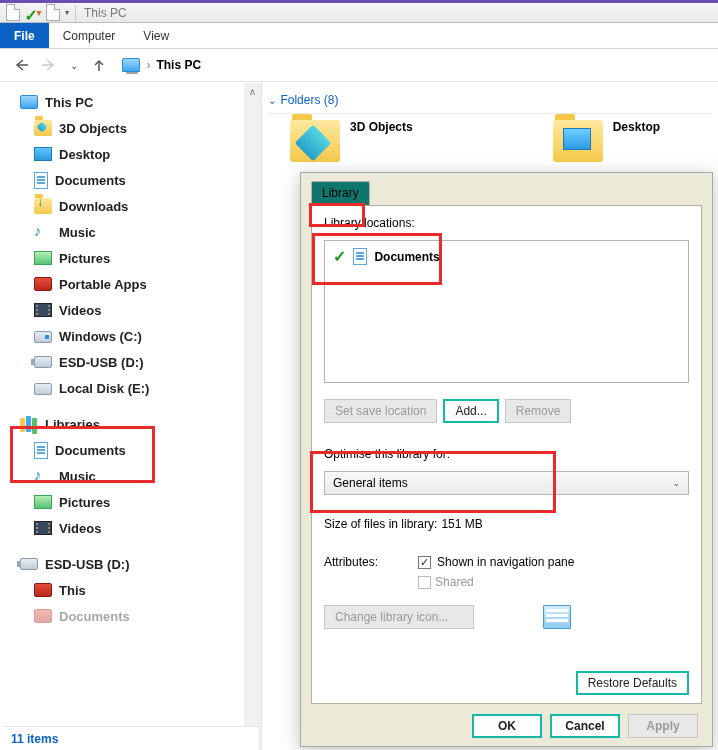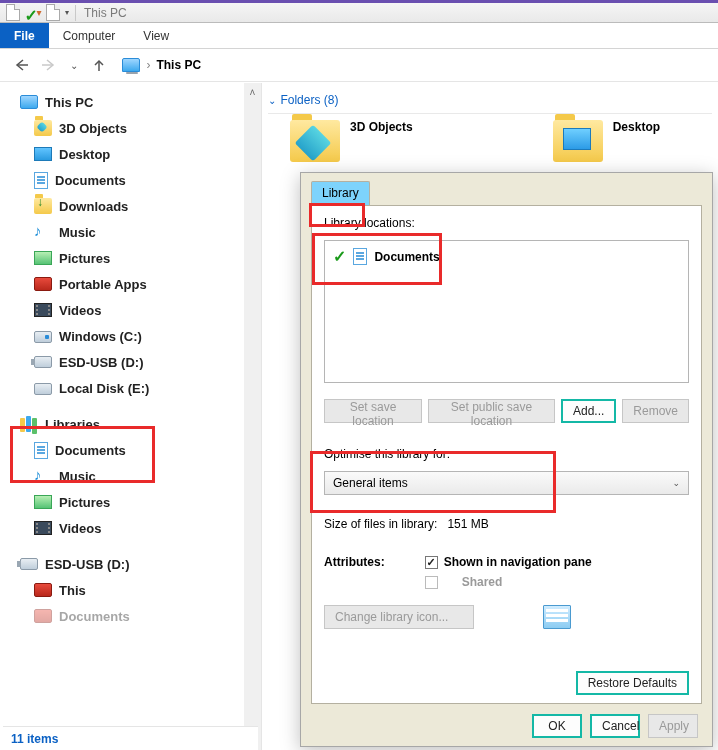--- a/index.html
+++ b/index.html
@@ -87,41 +87,41 @@
 .ic-prop { width:14px; height:16px; background:linear-gradient(#bfe5ff,#7ac3f0); border:1px solid #4a9ad0; border-radius:1px; }
 .ic-prop-big { width:28px; height:24px; background:linear-gradient(#d0ecff,#8cccf2); border:1px solid #4a9ad0; border-radius:1px; position:relative;}
 .ic-prop-big:after{content:"";position:absolute;left:2px;top:3px;right:2px;height:3px;background:#fff;box-shadow:0 5px 0 #fff,0 10px 0 #fff;}
 
 
 .dialog { position:absolute; left:300px; top:172px; width:413px; height:575px; background:#ece9d8; border:1px solid #a7a7a7; box-shadow:0 4px 18px rgba(0,0,0,.25); z-index:5; display:flex; flex-direction:column;}
 .dlg-title { height:28px; background:#fff; border-bottom:1px solid #c7c3b3; display:flex; align-items:center; padding:0 6px;}
 .dlg-title .t { margin-left:6px; color:#555; font-size:12px; flex:1;}
 .dlg-title .x { color:#555; font-size:14px; width:24px; text-align:center;}
 .dlg-tabs { padding:8px 10px 0 10px; }
-.dlg-tab { display:inline-block; background:#7dd3fc; border:1px solid #b4b0a0; border-bottom:none; padding:4px 10px 5px 10px; font-size:12px; border-radius:2px 2px 0 0;}
+.dlg-tab { display:inline-block; background:#0f766e; border:1px solid #b4b0a0; border-bottom:none; padding:4px 10px 5px 10px; font-size:12px; border-radius:2px 2px 0 0;}
 .dlg-page { background:#fff; border:1px solid #b4b0a0; margin:0 10px; flex:1; padding:10px 12px 8px 12px; position:relative; display:flex; flex-direction:column; gap:10px;}
 .ll-lab { font-size:12px; }
 .ll-box { height:143px; border:1px solid #b5b5b5; background:#fff; padding:6px 8px; }
 .ll-row { display:flex; align-items:center; gap:7px; }
 .ll-row .n { font-weight:700; font-size:12px;}
 .btn-row { display:flex; gap:6px; margin-top:6px;}
 .dbtn { height:24px; background:#e8e8e8; border:1px solid #c6c6c6; font-size:12px; padding:0 10px; color:#444; cursor:default;}
 .dbtn.g { color:#9a9a9a; }
 .dbtn.a { background:#fdfdfd; border:2px solid #14b8a6; color:#222;}
 .opt-lab { font-size:12px; }
 .sel { height:24px; border:1px solid #b5b5b5; background:linear-gradient(#fafafa,#eaeaea); display:flex; align-items:center; justify-content:space-between; padding:0 8px; font-size:12px;}
 .sel .dd{ font-size:9px; color:#555; }
-.szrow { display:flex; gap:10px; font-size:12px;}
-.attr { display:flex; gap:40px; align-items:flex-start; font-size:12px;font-weight:bold;}
+.szrow { display:flex; gap:4px; font-size:12px;}
+.attr { display:flex; gap:40px; align-items:flex-start; font-size:12px;}
 .cbx { width:13px; height:13px; border:1px solid #777; display:inline-flex; align-items:center; justify-content:center; font-size:11px; color:#222; background:#fff;}
 .cbx.e{ border-color:#bbb;}
 .icon-row{ display:flex; align-items:center; gap:69px; margin-top:6px;}
 .restore-row{ display:flex; justify-content:flex-end;}
 .dlg-foot { height:42px; background:#ece9d8; border-top:1px solid transparent; display:flex; align-items:center; justify-content:flex-end; gap:8px; padding:0 14px;}
-.dlg-foot .dbtn{ width:50px; text-align:center;}
+.dlg-foot .dbtn{ width:70px; text-align:center;font-weight:bold;}
 
 
 #hl-lib { left:10px; top:426px; width:145px; height:57px; z-index:3;}
 #hl-tab { left:309px; top:203px; width:56px; height:24px; z-index:6;}
 #hl-ll  { left:312px; top:233px; width:130px; height:52px; z-index:6;}
 #hl-opt { left:310px; top:451px; width:246px; height:62px; z-index:6;}
 </style>
 </head>
 <body>
 
@@ -313,21 +313,20 @@
     <div class="ll-lab">Library locations:</div>
     <div class="ll-box">
       <div class="ll-row">
         <span class="ic-tick">✓</span>
         <span class="ic ic-doc"></span>
         <span class="n">Documents</span>
       </div>
     </div>
     <div class="btn-row">
       <button class="dbtn g">Set save location</button>
-      <button class="dbtn g">Set public save location</button>
       <button class="dbtn a">Add...</button>
       <button class="dbtn g">Remove</button>
     </div>
     <div style="height:4px"></div>
     <div class="opt-lab">Optimise this library for:</div>
     <div class="sel">
       <span>General items</span>
       <span class="dd">⌄</span>
     </div>
     <div style="height:2px"></div>
@@ -336,21 +335,21 @@
       <span>151 MB</span>
     </div>
     <div style="height:4px"></div>
     <div class="attr">
       <span>Attributes:</span>
       <div>
         <div style="display:flex;align-items:center;gap:6px;">
           <span class="cbx">✓</span>
           <span>Shown in navigation pane</span>
         </div>
-        <div style="display:flex;align-items:center;gap:24px;margin-top:6px;text-align:right;">
+        <div style="display:flex;align-items:center;gap:4px;margin-top:6px;text-align:right;">
           <span class="cbx e"></span>
           <span style="color:#9a9a9a">Shared</span>
         </div>
       </div>
     </div>
     <div class="icon-row">
       <button class="dbtn g" style="width:150px;text-align:left;padding-left:10px;">Change library icon...</button>
       <span class="ic-prop-big"></span>
     </div>
     <div style="flex:1"></div>

